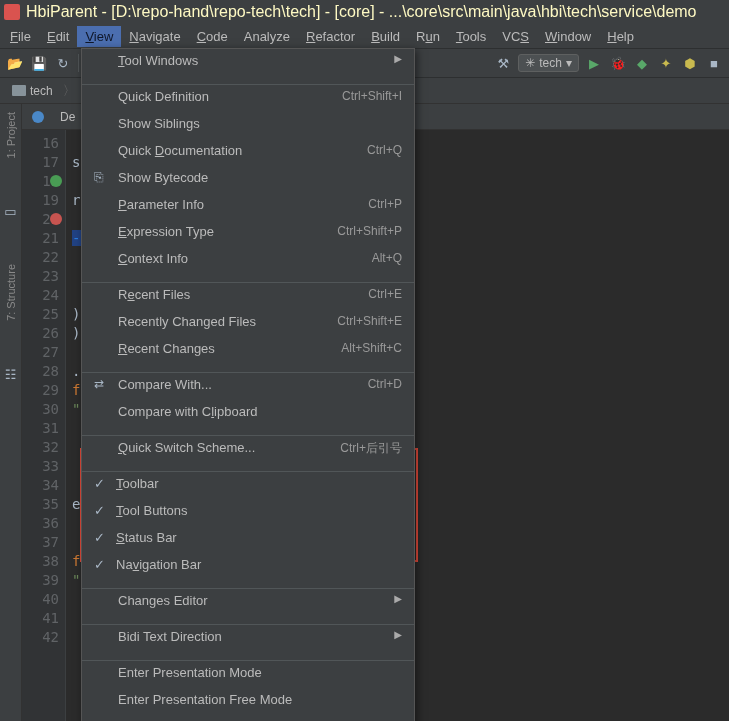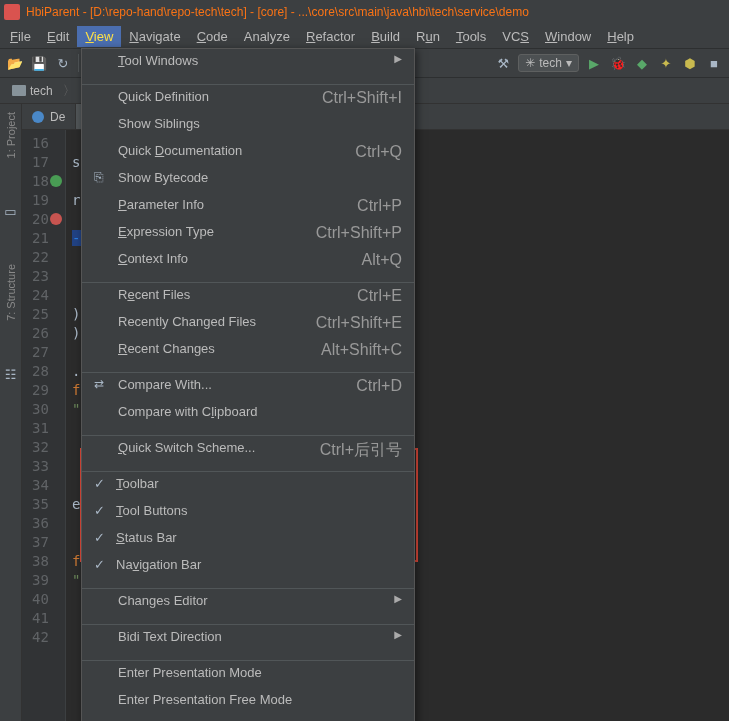--- a/index.html
+++ b/index.html
@@ -12,22 +12,22 @@
   height: 721px;
   overflow: hidden;
   position: relative;
 }
 .titlebar {
   background: #3c3f41;
   height: 24px;
   display: flex;
   align-items: center;
   padding: 0 4px;
-  color: #f97316;
-  font-size: 12px;
+  color: #fef9c3;
+  font-size: 16px;
   white-space: nowrap;
   overflow: hidden;
 }
 .titlebar-icon {
   width: 16px; height: 16px;
   background: #d9534f;
   margin-right: 6px;
   border-radius: 2px;
 }
 .menubar {
@@ -37,21 +37,21 @@
   align-items: center;
   padding: 0 2px;
 }
 .menubar-item {
   padding: 3px 8px;
   cursor: pointer;
 }
 .menubar-item u { text-decoration: underline; }
 .menubar-item.open {
   background: #4b6eaf;
-  color: #fde047;
+  color: #0f172a;
 }
 .toolbar {
   background: #3c3f41;
   height: 30px;
   border-top: 1px solid #2d2f30;
   border-bottom: 1px solid #2d2f30;
   display: flex;
   align-items: center;
   padding: 0 6px;
   gap: 6px;
@@ -136,21 +136,21 @@
   display: flex;
   background: #3c3f41;
   height: 26px;
   border-bottom: 1px solid #323232;
   overflow: hidden;
 }
 .tab {
   display: flex;
   align-items: center;
   padding: 0 10px;
-  gap: 6px;
+  gap: 16px;
   border-right: 1px solid #323232;
   font-size: 12px;
   cursor: pointer;
 }
 .tab.active { background: #515658; }
 .tab-icon {
   width: 12px; height: 12px;
   border-radius: 50%;
   background: #4a88c7;
   display: inline-block;
@@ -163,21 +163,21 @@
   display: flex;
   flex: 1;
   overflow: hidden;
   font-family: "Consolas", monospace;
   font-size: 14px;
 }
 .gutter {
   width: 44px;
   background: #313335;
   color: #606366;
-  text-align: center;
+  text-align: right;
   padding: 4px 6px 12px 0;
   border-right: 1px solid #3c3f41;
   line-height: 19px;
 }
 .gutter .ln { height: 19px; position: relative; }
 .gmark {
   position: absolute;
   left: 28px;
   width: 12px; height: 12px;
   top: 3px;
@@ -218,21 +218,21 @@
   position: relative;
 }
 .dd-item .dd-icon {
   width: 18px;
   color: #a9b7c6;
   margin-right: 6px;
   font-size: 12px;
 }
 .dd-item .dd-label { flex: 1; }
 .dd-item .dd-label u { text-decoration: underline; }
-.dd-item .dd-shortcut { color: #999; font-size: 16px; }
+.dd-item .dd-shortcut { color: #999; font-size: 12px; }
 .dd-item .dd-arrow {
   color: #aaa;
   font-size: 10px;
   margin-left: 8px;
 }
 .dd-item .dd-check { color: #a9b7c6; margin-right: 8px; width: 14px; }
 .dd-sep {
   height: 1px;
   background: #515658;
   margin: 4px 0;

